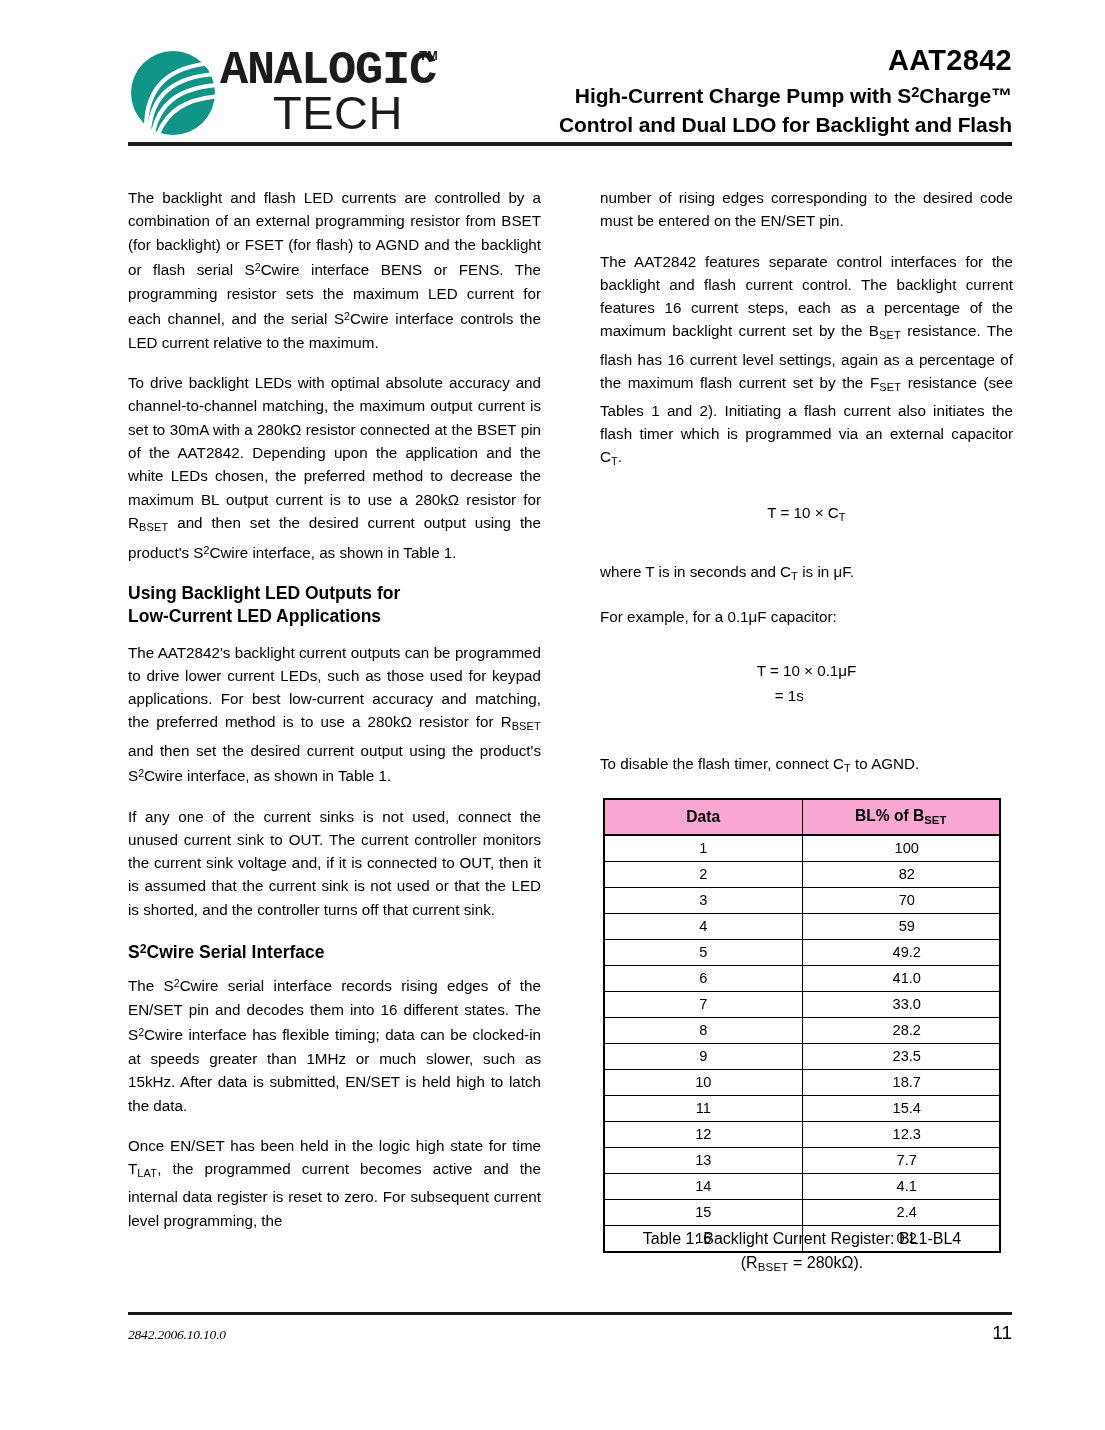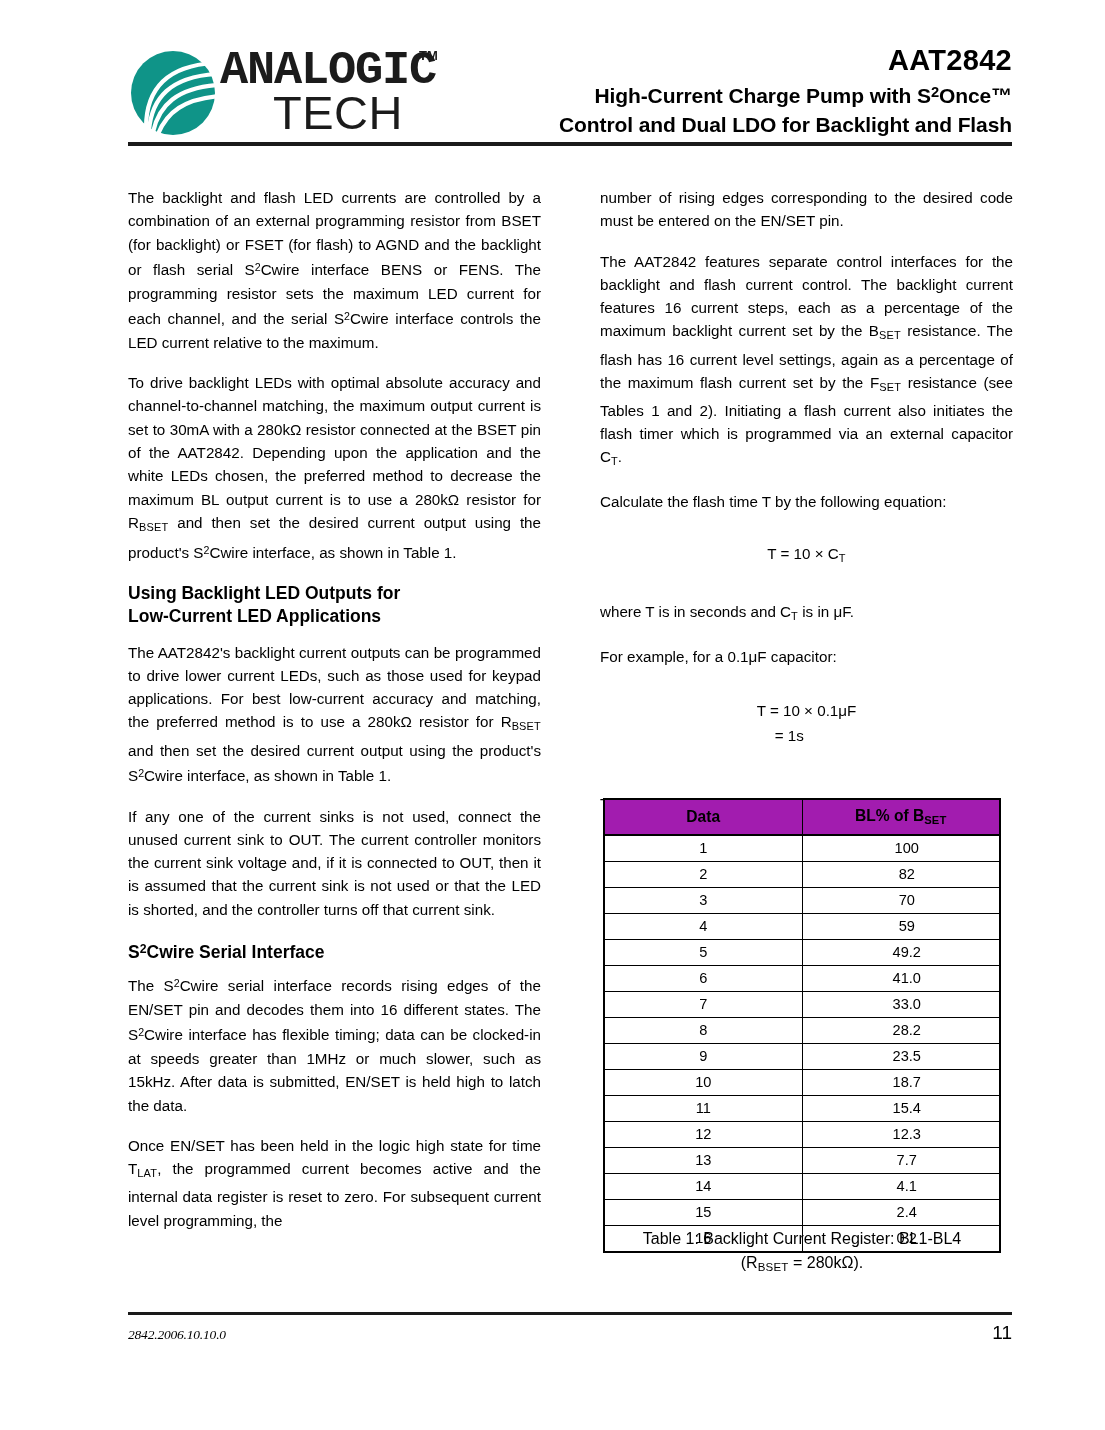--- a/index.html
+++ b/index.html
@@ -163,21 +163,21 @@
     table-layout: fixed;
   }
   table.reg th, table.reg td {
     border: 1px solid #000000;
     text-align: center;
     font-size: 14.6px;
     padding: 2px 0 3px 0;
     height: 20px;
   }
   table.reg thead th {
-    background: #a21caf;
+    background: #f9a8d4;
     font-weight: bold;
     font-size: 15.6px;
     height: 29px;
     border-top: 2px solid #000;
     border-bottom: 2px solid #000;
   }
   table.reg thead th:first-child { border-left: 2px solid #000; }
   table.reg thead th:last-child  { border-right: 2px solid #000; }
   table.reg tbody td:first-child { border-left: 2px solid #000; }
   table.reg tbody td:last-child  { border-right: 2px solid #000; padding-left: 12px; }
@@ -238,21 +238,21 @@
       </svg>
       <div class="logo-words">
         <span class="logo-analogic">ANALOGIC</span>
         <span class="logo-tm">TM</span>
         <span class="logo-tech">TECH</span>
       </div>
     </div>
 
     <div class="header-titles">
       <div class="part-number">AAT2842</div>
-      <div class="product-title"><span>High-Current Charge Pump with S</span><sup>2</sup><span>Once™</span></div>
+      <div class="product-title"><span>High-Current Charge Pump with S</span><sup>2</sup><span>Charge™</span></div>
       <div class="product-title">Control and Dual LDO for Backlight and Flash</div>
     </div>
   </div>
   <div class="header-rule"></div>
 
   <div class="col col-left">
 
     <p class="last-line-left"><span>The backlight and flash LED currents are controlled by a combination of an external programming resistor from BSET (for backlight) or FSET (for flash) to AGND and the backlight or flash serial S</span><sup>2</sup><span>Cwire interface BENS or FENS. The programming resistor sets the maximum LED current for each channel, and the serial S</span><sup>2</sup><span>Cwire interface controls the LED current relative to the maximum.</span></p>
 
     <p class="last-line-left"><span>To drive backlight LEDs with optimal absolute accuracy and channel-to-channel matching, the maximum output current is set to 30mA with a 280kΩ resistor connected at the BSET pin of the AAT2842. Depending upon the application and the white LEDs chosen, the preferred method to decrease the maximum BL output current is to use a 280kΩ resistor for R</span><sub>BSET</sub><span> and then set the desired current output using the product's S</span><sup>2</sup><span>Cwire interface, as shown in Table 1.</span></p>
@@ -272,21 +272,20 @@
 
     <p><span>Once EN/SET has been held in the logic high state for time T</span><sub>LAT</sub><span>, the programmed current becomes active and the internal data register is reset to zero. For subsequent current level programming, the</span></p>
   </div>
 
   <div class="col col-right">
 
     <p class="last-line-left">number of rising edges corresponding to the desired code must be entered on the EN/SET pin.</p>
 
     <p class="last-line-left"><span>The AAT2842 features separate control interfaces for the backlight and flash current control. The backlight current features 16 current steps, each as a percentage of the maximum backlight current set by the B</span><sub>SET</sub><span> resistance. The flash has 16 current level settings, again as a percentage of the maximum flash current set by the F</span><sub>SET</sub><span> resistance (see Tables 1 and 2). Initiating a flash current also initiates the flash timer which is programmed via an external capacitor C</span><sub>T</sub><span>.</span></p>
 
-    <p class="last-line-left">Calculate the flash time T by the following equation:</p>
 
     <div class="eq"><span>T = 10 × C</span><sub>T</sub></div>
 
     <p class="last-line-left"><span>where T is in seconds and C</span><sub>T</sub><span> is in μF.</span></p>
 
     <p class="last-line-left">For example, for a 0.1μF capacitor:</p>
 
     <div class="eq eq-block">
       <span class="eq-inner">
         <span class="eq-line">T = 10 × 0.1μF</span><br>

